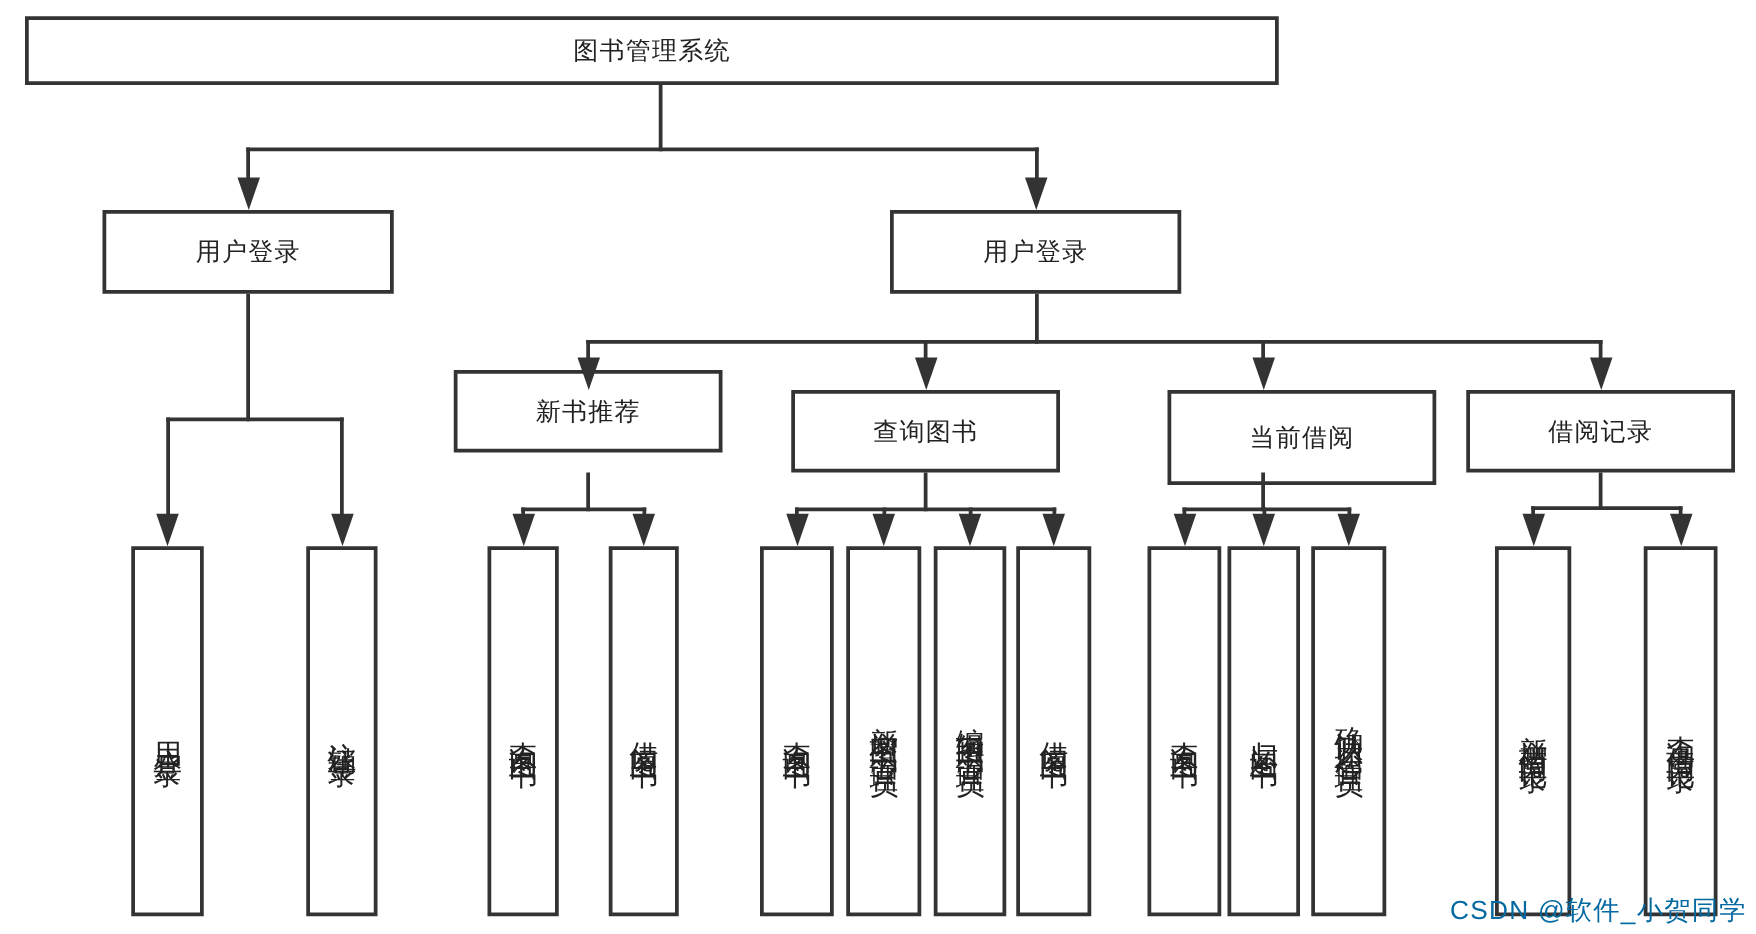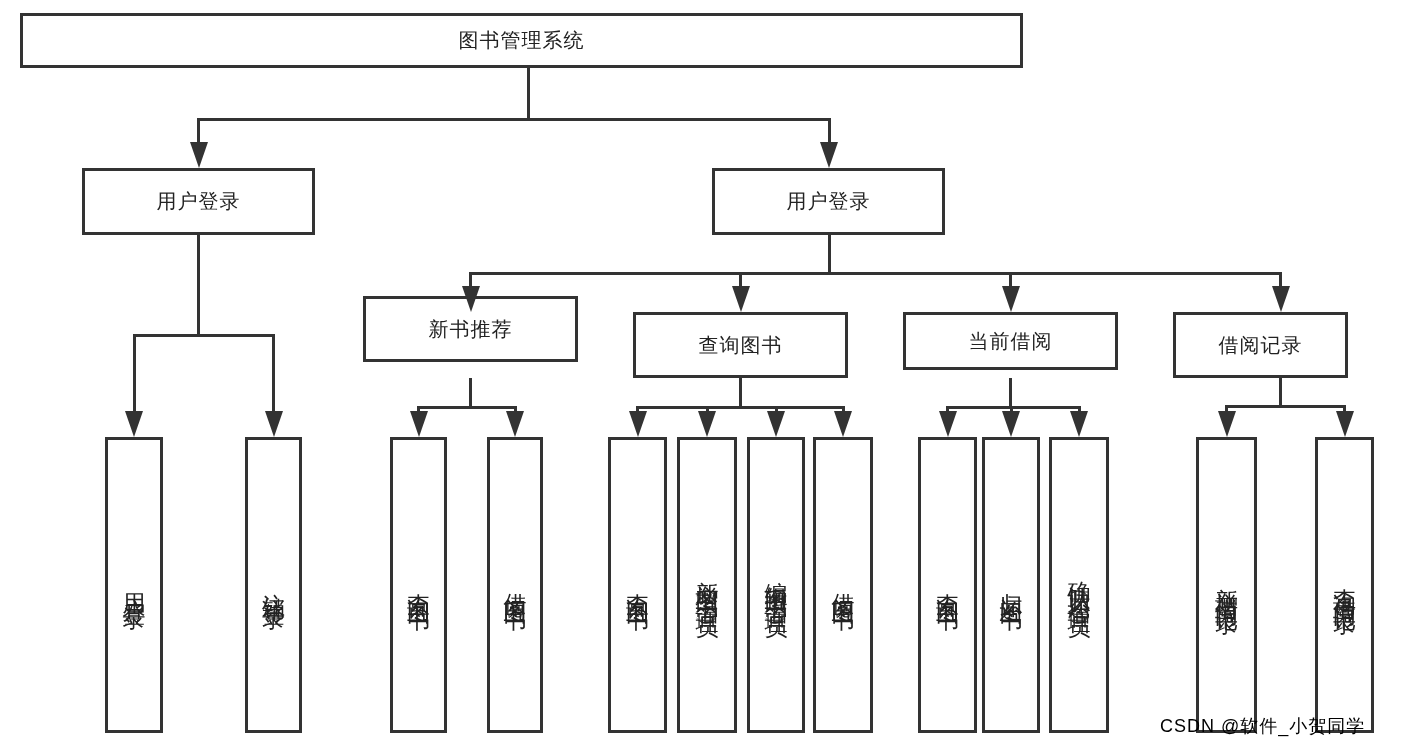--- a/index.html
+++ b/index.html
@@ -43,23 +43,23 @@
     position: absolute;
     width: 0; height: 0;
     border-left: 9px solid transparent;
     border-right: 9px solid transparent;
     border-top: 26px solid #333333;
   }
   .watermark {
     position: absolute;
     left: 1160px;
     top: 714px;
-    font-size: 18px;
+    font-size: 21px;
     letter-spacing: 1px;
-    color: #000000;
+    color: #0369a1;
     white-space: nowrap;
     z-index: 5;
   }
 </style>
 </head>
 <body>
 
 <div class="canvas">
 
   <div class="box hbox" style="left:20px;top:13px;width:1003px;height:55px">
@@ -72,24 +72,24 @@
   <div class="box hbox" style="left:712px;top:168px;width:233px;height:67px">
     <span class="lbl">用户登录</span>
   </div>
 
   <div class="box hbox" style="left:363px;top:296px;width:215px;height:66px">
     <span class="lbl">新书推荐</span>
   </div>
   <div class="box hbox" style="left:633px;top:312px;width:215px;height:66px">
     <span class="lbl">查询图书</span>
   </div>
-  <div class="box hbox" style="left:903px;top:312px;width:215px;height:58px">
+  <div class="box hbox" style="left:934px;top:312px;width:215px;height:76px">
     <span class="lbl">当前借阅</span>
   </div>
-  <div class="box hbox" style="left:1173px;top:312px;width:175px;height:66px">
+  <div class="box hbox" style="left:1173px;top:312px;width:215px;height:66px">
     <span class="lbl">借阅记录</span>
   </div>
 
   <div class="box vbox" style="left:105px;top:437px;width:58px;height:296px">
     <span class="lbl">用户登录</span>
   </div>
   <div class="box vbox" style="left:245px;top:437px;width:57px;height:296px">
     <span class="lbl">注销登录</span>
   </div>
 

